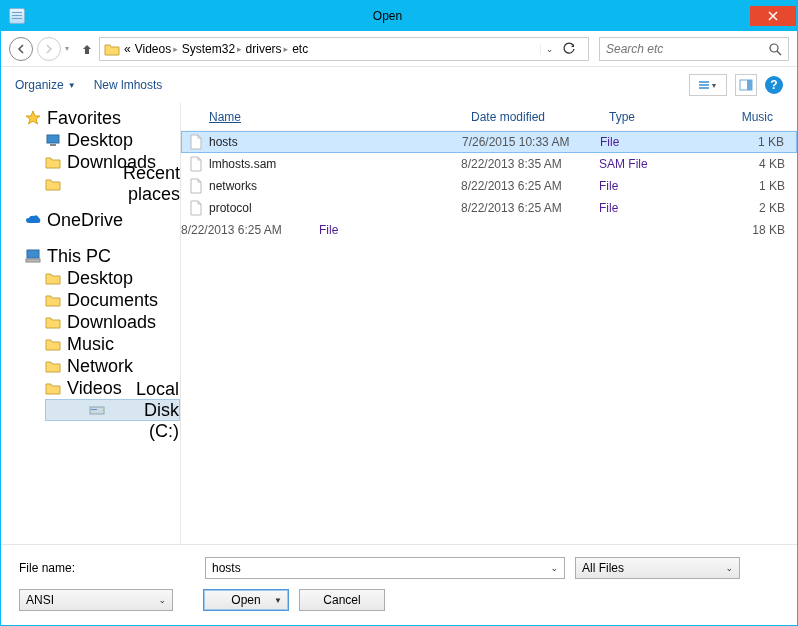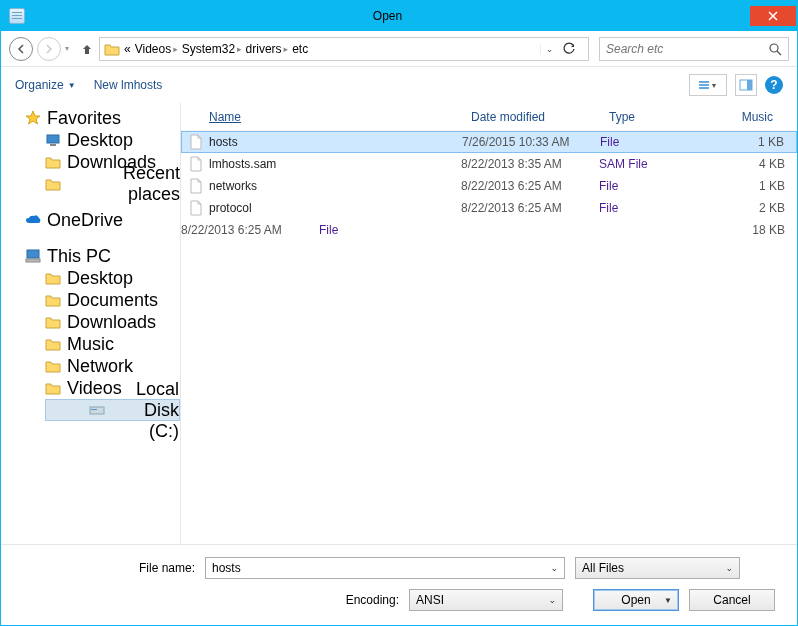--- a/index.html
+++ b/index.html
@@ -66,21 +66,21 @@
 .file-row .cell-name { width: 280px; display: flex; align-items: center; gap: 6px; padding-left: 8px; }
 .file-row.selected .cell-name { padding-left: 7px; }
 .file-row .cell-date { width: 138px; color: #555; }
 .file-row .cell-type { width: 90px; color: #4c1d95; }
 .file-row .cell-size { flex: 1; text-align: right; padding-right: 12px; color: #555; }
 .file-icon { width: 14px; height: 16px; }
 
 
 .bottom { padding: 12px 18px 14px; display: flex; flex-direction: column; gap: 10px; font-size: 12px; }
 .row { display: flex; align-items: center; gap: 10px; }
-.label { text-align: right; }
+.label { }
 .fname-label { width: 176px; }
 .enc-label { width: 380px; }
 .combo { height: 22px; border: 1px solid #adadad; background: #fff; display: flex; align-items: center; padding: 0 6px; position: relative; }
 .combo .combo-text { flex: 1; }
 .combo .combo-arrow { font-size: 9px; color: #333; }
 .combo.filename { flex: 1; max-width: 360px; }
 .combo.filter { width: 165px; background: linear-gradient(#f8f8f8,#e8e8e8); }
 .combo.encoding { width: 154px; background: linear-gradient(#f8f8f8,#e8e8e8); }
 .btn { width: 86px; height: 22px; border: 1px solid #adadad; background: linear-gradient(#f8f8f8,#e8e8e8); display: flex; align-items: center; justify-content: center; cursor: pointer; position: relative; }
 .btn.default { border-color: #4e96d8; box-shadow: inset 0 0 0 1px #9dc9ef; }
@@ -392,21 +392,20 @@
       <div class="combo filename">
         <span class="combo-text">hosts</span>
         <span class="combo-arrow">⌄</span>
       </div>
       <div class="combo filter">
         <span class="combo-text">All Files</span>
         <span class="combo-arrow">⌄</span>
       </div>
     </div>
     <div class="row">
-      <div class="label enc-label">Encoding:</div>
       <div class="combo encoding">
         <span class="combo-text">ANSI</span>
         <span class="combo-arrow">⌄</span>
       </div>
       <div style="width:10px"></div>
       <div class="btn default">
         <span>Open</span>
         <span class="btn-dd">▼</span>
       </div>
       <div class="btn">

